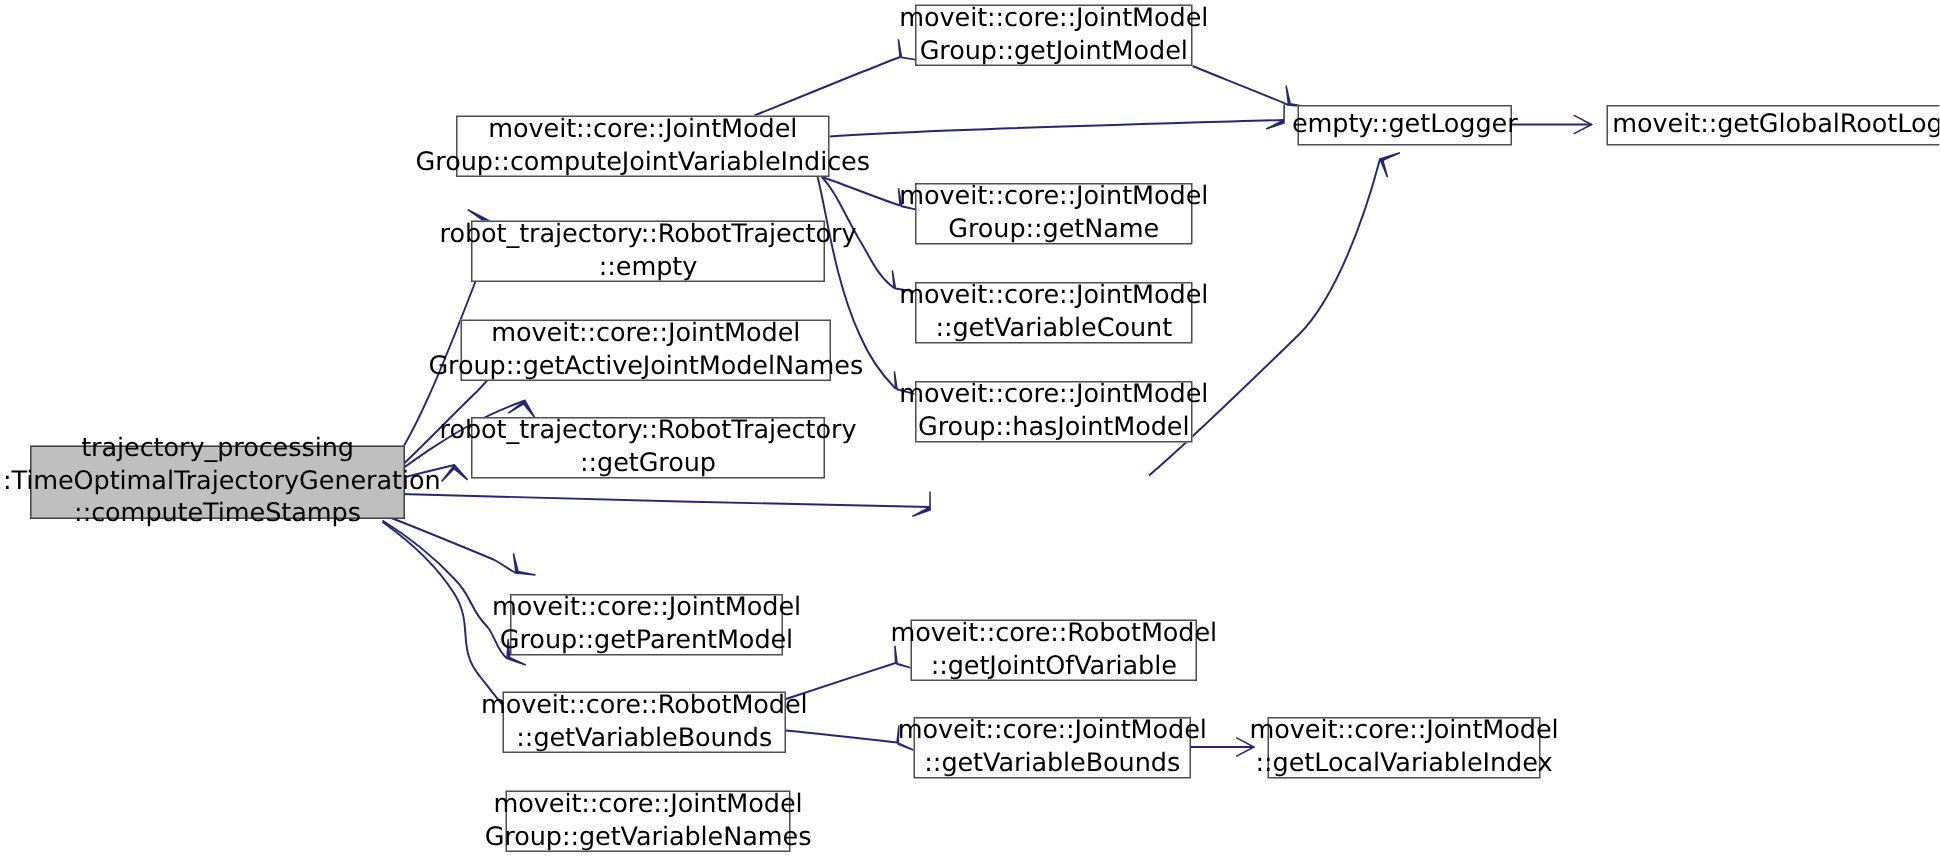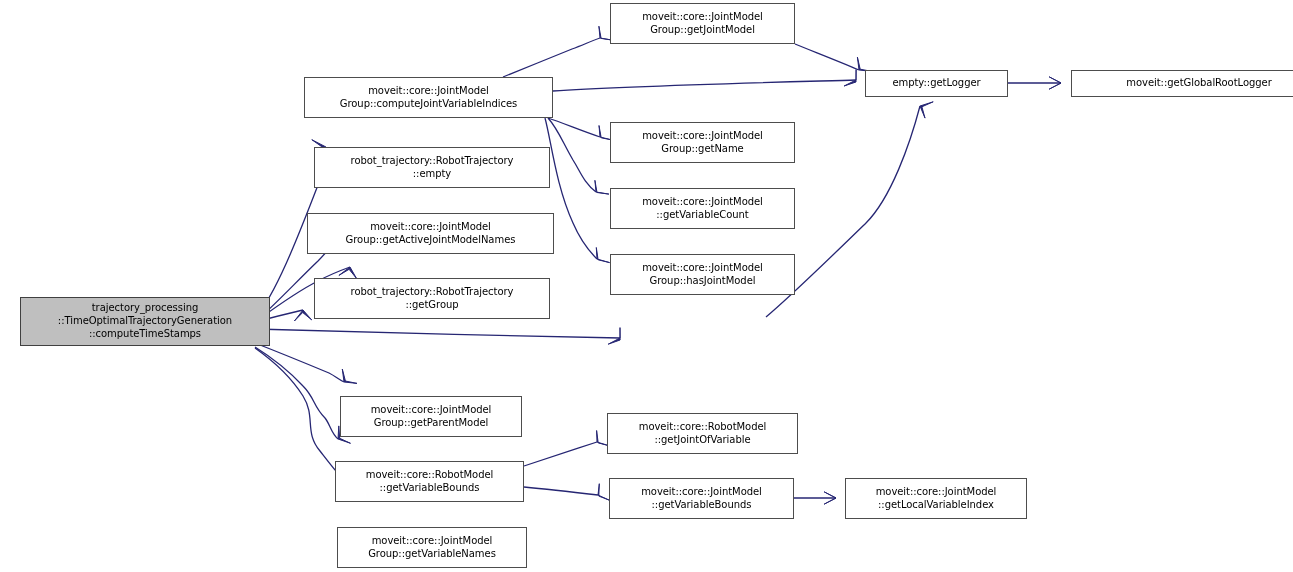--- a/index.html
+++ b/index.html
@@ -24,21 +24,21 @@
   }
   .node {
     position: absolute;
     box-sizing: border-box;
     border: 1px solid #4d4d4d;
     background: #ffffff;
     display: flex;
     align-items: center;
     justify-content: center;
     text-align: center;
-    font-size: 10px;
+    font-size: 17px;
     line-height: 1.27;
     color: #000000;
     white-space: pre-line;
     letter-spacing: -0.05px;
     z-index: 2;
   }
   .node.root {
     background: #bfbfbf;
     border-color: #404040;
   }

